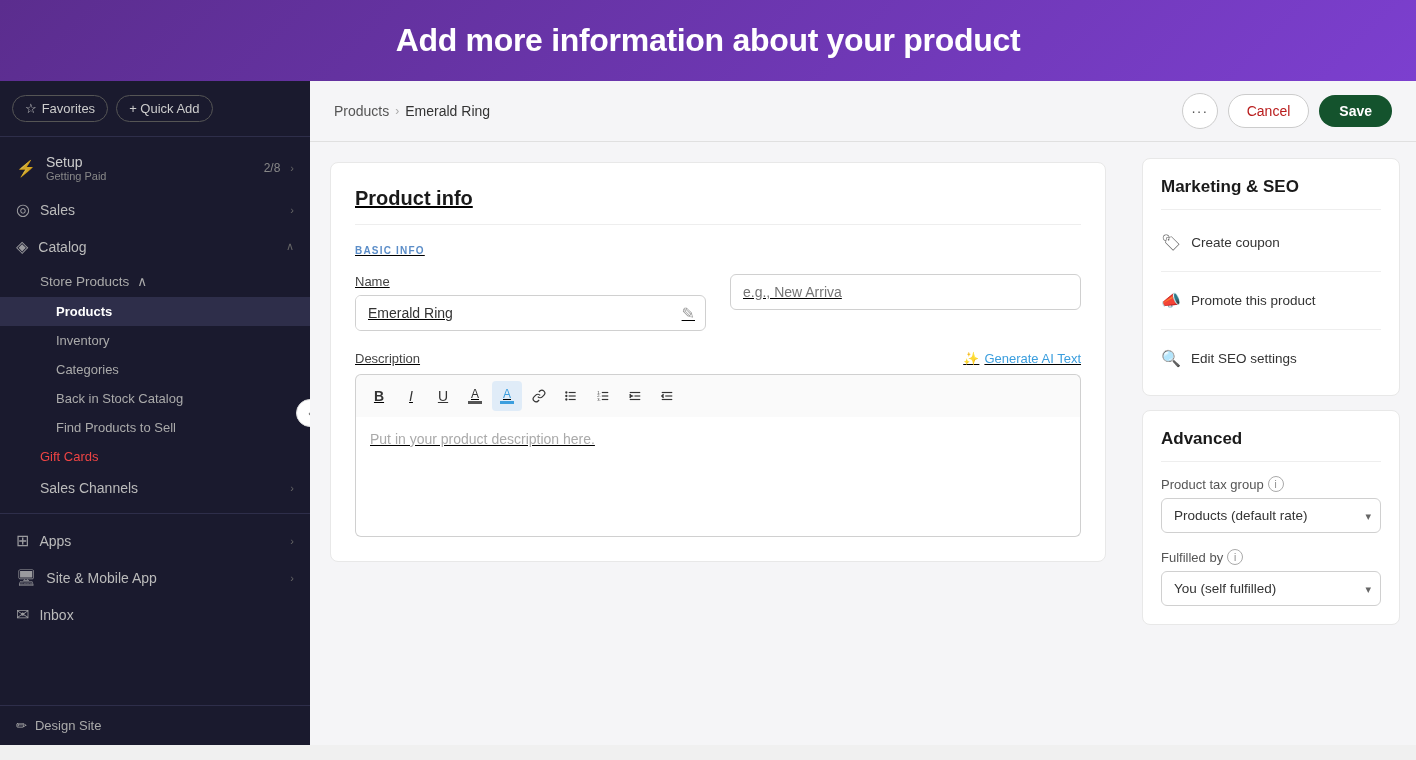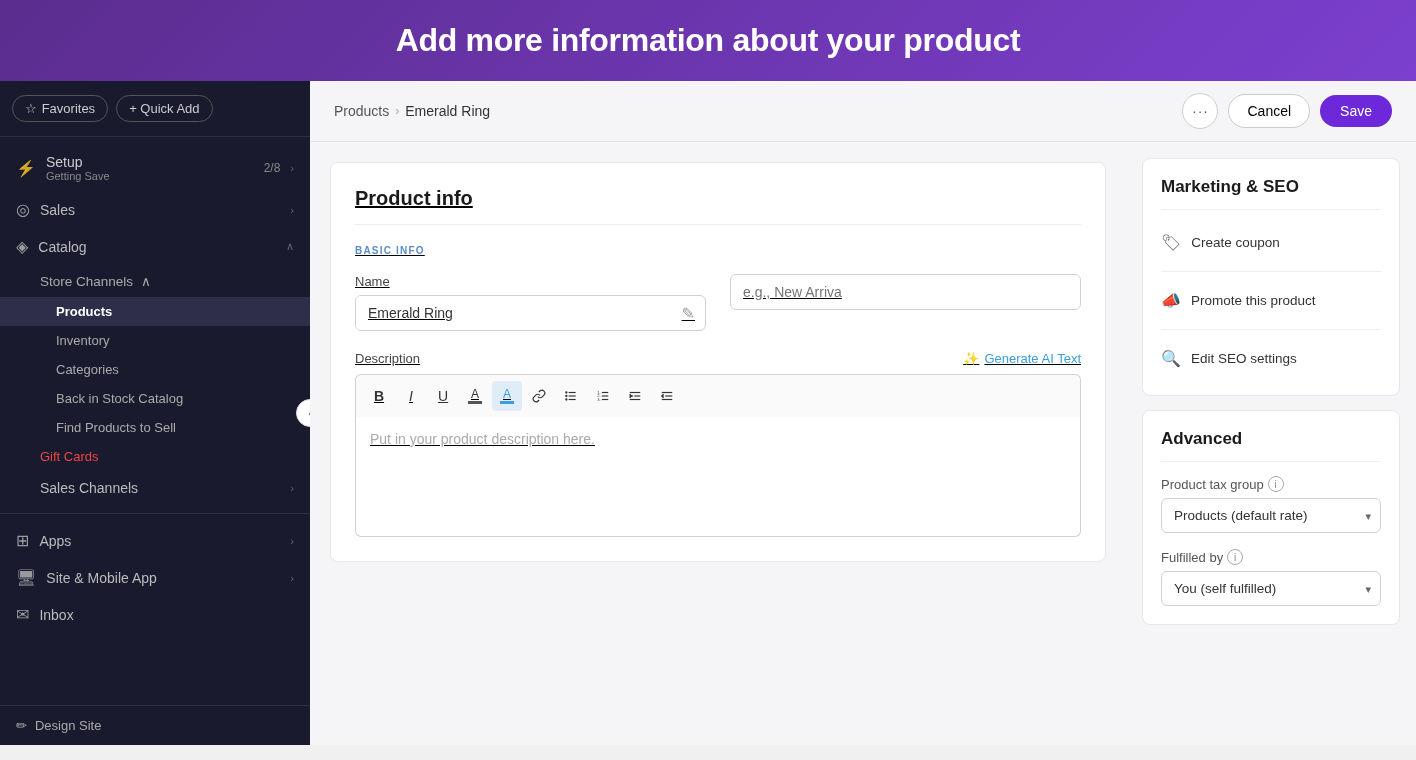--- a/index.html
+++ b/index.html
@@ -179,31 +179,31 @@
       letter-spacing: 1px;
     }
 
     .btn-cancel {
       padding: 8px 18px;
       border-radius: 20px;
       border: 1.5px solid #ccc;
       background: white;
       font-size: 14px;
       cursor: pointer;
-      color: #000000;
+      color: #b91c1c;
     }
 
     .btn-save {
       padding: 8px 20px;
       border-radius: 20px;
       border: none;
-      background: #6d28d9;
+      background: #14532d;
       color: white;
       font-size: 14px;
-      font-weight: 400;
+      font-weight: 700;
       cursor: pointer;
     }
 
     .content-area {
       display: flex;
       flex: 1;
       overflow: hidden;
       gap: 0;
     }
 
@@ -456,41 +456,41 @@
     </div>
 
     <div class="sidebar-collapse-btn">‹</div>
 
     <nav class="sidebar-nav">
 
       <div class="nav-item">
         <span class="nav-item-icon">⚡</span>
         <span class="nav-item-label">
           <div style="font-weight:500; color:#ccc;">Setup</div>
-          <div style="font-size:11px; color:#888;">Getting Save</div>
+          <div style="font-size:11px; color:#888;">Getting Paid</div>
         </span>
         <span class="nav-item-badge">2/8</span>
         <span class="nav-item-chevron">›</span>
       </div>
 
       <div class="nav-item">
         <span class="nav-item-icon">◎</span>
         <span class="nav-item-label">Sales</span>
         <span class="nav-item-chevron">›</span>
       </div>
 
       <div class="nav-item">
         <span class="nav-item-icon">◈</span>
         <span class="nav-item-label">Catalog</span>
         <span class="nav-item-chevron">∧</span>
       </div>
 
       <div class="nav-sub-section">
         <div class="nav-sub-header">
-          <span>Store Channels</span>
+          <span>Store Products</span>
           <span>∧</span>
         </div>
 
         <div class="nav-sub-item active">
           <span>Products</span>
         </div>
         <div class="nav-sub-item">
           <span>Inventory</span>
         </div>
         <div class="nav-sub-item">

